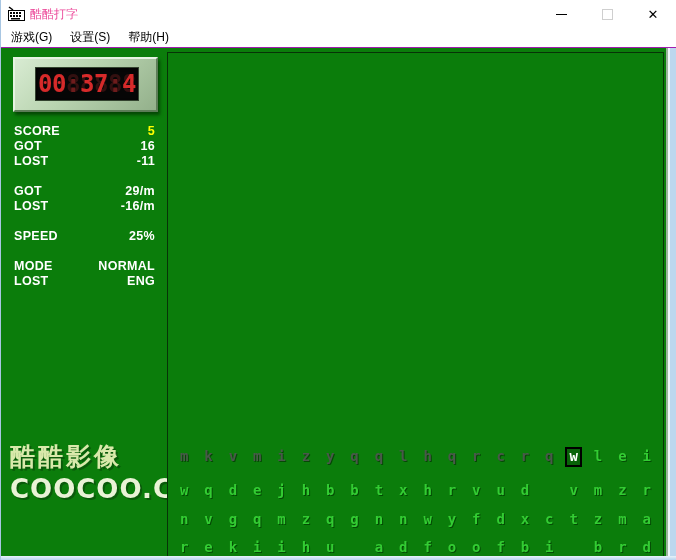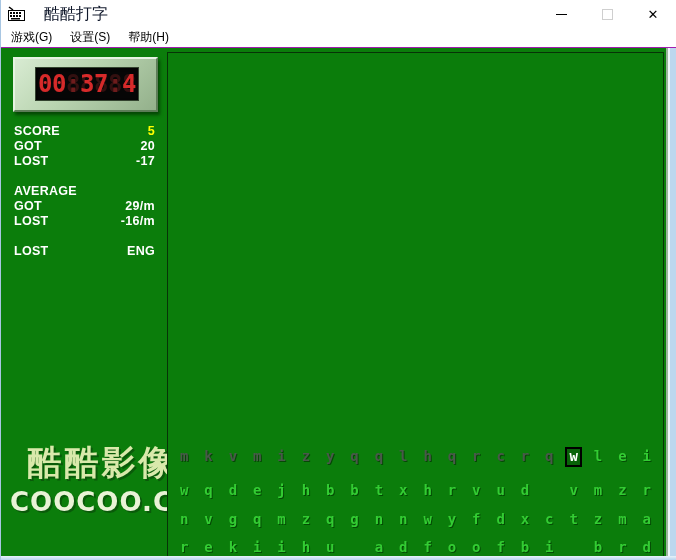--- a/index.html
+++ b/index.html
@@ -3,21 +3,21 @@
 <meta charset="utf-8">
 <style>
   html,body{margin:0;padding:0;}
   body{width:676px;height:560px;overflow:hidden;font-family:"Liberation Sans",sans-serif;background:#e8e8e8;}
   .window{position:relative;width:676px;height:560px;background:#ffffff;overflow:hidden;
           border-left:1px solid #a8c6e2;box-sizing:border-box;}
 
   
   .titlebar{position:relative;height:28px;background:#ffffff;display:flex;align-items:center;}
   .app-icon{margin-left:7px;width:18px;height:16px;display:flex;align-items:center;}
-  .win-title{margin-left:18px;font-size:16px;color:#0f172a;}
+  .win-title{margin-left:4px;font-size:12px;color:#ec4899;}
   .win-buttons{position:absolute;right:0;top:0;height:28px;display:flex;}
   .win-btn{width:46px;height:28px;display:flex;align-items:center;justify-content:center;cursor:default;}
   .min-glyph{display:block;width:11px;height:1px;background:#000;}
   .max-glyph{display:block;width:9px;height:9px;border:1px solid #cfcfcf;}
   .close-glyph{font-size:13px;color:#000;line-height:1;}
 
   
   .menubar{height:19px;background:#ffffff;display:flex;align-items:center;font-size:12px;color:#000;
            padding-left:10px;border-bottom:6px solid #a21caf;}
   .menu-item{margin-right:18px;}
@@ -45,22 +45,22 @@
 
   
   .stats{position:absolute;left:13px;top:76px;width:141px;}
   .stat-group{margin-bottom:15px;}
   .stat-row{display:flex;justify-content:space-between;font-size:12.5px;font-weight:bold;color:#ffffff;
     line-height:15px;letter-spacing:.3px;gap:44px;}
   .stat-value.accent{color:#ffff00;}
 
   
   .logo{position:absolute;left:9px;top:392px;}
-  .logo-cn{font-family:"DejaVu Sans",sans-serif;font-size:34px;font-weight:bold;color:#d9e9ab;
-    letter-spacing:3px;text-shadow:2px 2px 0 #0a5a0a;text-align:center;}
+  .logo-cn{font-family:"DejaVu Sans",sans-serif;font-size:25px;font-weight:bold;color:#d9e9ab;
+    letter-spacing:3px;text-shadow:2px 2px 0 #0a5a0a;}
   .logo-en{font-family:"DejaVu Sans",sans-serif;font-size:26px;font-weight:bold;color:#e9f3d6;
     letter-spacing:1px;margin-top:1px;text-shadow:2px 2px 0 #0a5a0a;}
 
   
   .game-area{position:absolute;left:166px;top:4px;width:497px;height:505px;box-sizing:border-box;
     border:1px solid #073307;background:#0b7d0b;}
   .letter-row{position:absolute;left:4px;right:4px;height:18px;display:flex;}
   .letter-cell{flex:1;text-align:center;font-family:"DejaVu Sans Mono",monospace;font-size:14px;
     font-weight:bold;line-height:18px;}
   .cell-bright{color:#33cc33;text-shadow:1px 1px 0 rgba(0,40,0,.6);}
@@ -126,44 +126,48 @@
     </div>
 
     <div class="stats" id="stats">
         <div class="stat-group">
           <div class="stat-row">
             <span>SCORE</span>
             <span class="stat-value accent">5</span>
           </div>
           <div class="stat-row">
             <span>GOT</span>
-            <span class="stat-value">20</span>
+            <span class="stat-value">16</span>
           </div>
           <div class="stat-row">
             <span>LOST</span>
-            <span class="stat-value">-17</span>
-          </div>
-        </div>
-        <div class="stat-group">
-          <div class="stat-row">
-            <span>AVERAGE</span>
-            <span class="stat-value"></span>
-          </div>
+            <span class="stat-value">-11</span>
+          </div>
+        </div>
+        <div class="stat-group">
           <div class="stat-row">
             <span>GOT</span>
             <span class="stat-value">29/m</span>
           </div>
           <div class="stat-row">
             <span>LOST</span>
             <span class="stat-value">-16/m</span>
           </div>
         </div>
         <div class="stat-group">
-        </div>
-        <div class="stat-group">
+          <div class="stat-row">
+            <span>SPEED</span>
+            <span class="stat-value">25%</span>
+          </div>
+        </div>
+        <div class="stat-group">
+          <div class="stat-row">
+            <span>MODE</span>
+            <span class="stat-value">NORMAL</span>
+          </div>
           <div class="stat-row">
             <span>LOST</span>
             <span class="stat-value">ENG</span>
           </div>
         </div>
       </div>
 
     <div class="logo">
       <div class="logo-cn">酷酷影像</div>
       <div class="logo-en">COOCOO.CC</div>

